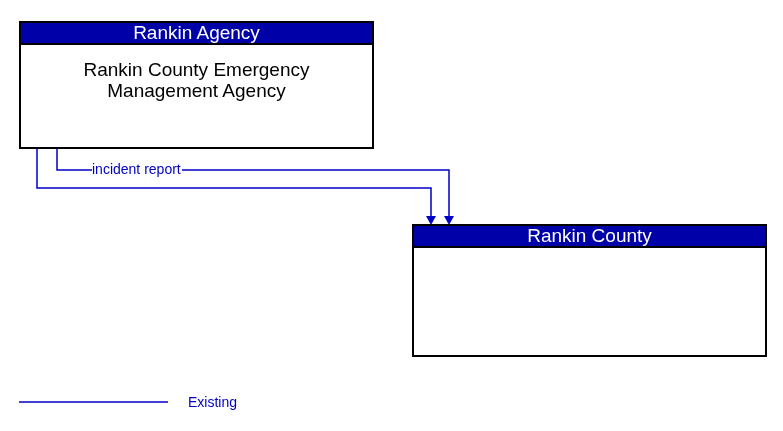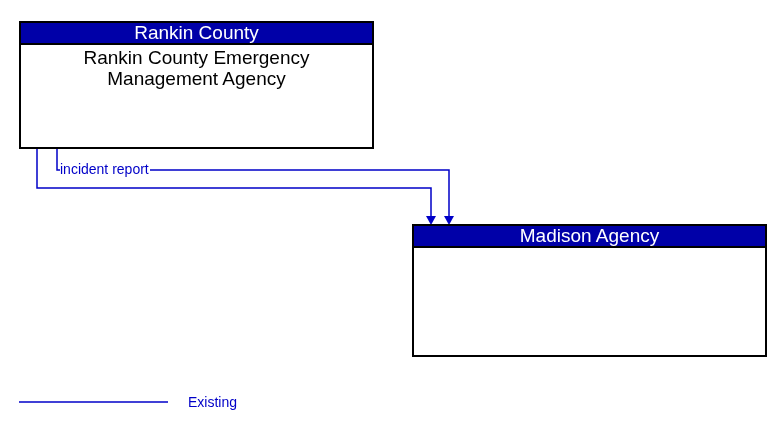--- a/index.html
+++ b/index.html
@@ -51,35 +51,36 @@
     font-size: 19px;
     line-height: 20px;
     height: 22px;
     overflow: hidden;
   }
   .entity-body {
     color: var(--body-text);
     text-align: center;
     font-size: 19px;
     line-height: 21px;
-    padding-top: 2px;
+    padding-top: 14px;
   }
   .entity-body .wrap-narrow {
     display: inline-block;
     max-width: 285px;
   }
 
   .flow-label {
     position: absolute;
     color: var(--flow-line);
     background: var(--background);
     font-size: 14px;
     line-height: 17px;
     white-space: nowrap;
     padding-right: 1px;
+    margin-left: 32px;
   }
   .flow-label.incident { left: 60px; top: 161px; }
   .flow-label.threat { left: 40px; top: 179px; }
 
   .legend-label {
     position: absolute;
     left: 188px; top: 394px;
     color: var(--flow-line);
     font-size: 14px;
     line-height: 17px;
@@ -97,28 +98,28 @@
     <path d="M 57 149 L 57 170 L 449 170 L 449 219"></path>
     <polygon points="444,216 454,216 449,225"></polygon>
 
     <path d="M 37 149 L 37 188 L 431 188 L 431 219"></path>
     <polygon points="426,216 436,216 431,225"></polygon>
 
     <path class="legend-stroke" d="M 19 402 L 168 402"></path>
   </svg>
 
   <div class="entity-box rankin">
-    <div class="entity-header">Rankin County</div>
+    <div class="entity-header">Rankin Agency</div>
     <div class="entity-body">
       <span class="wrap-narrow">Rankin County Emergency Management Agency</span>
     </div>
   </div>
 
   <div class="entity-box madison">
-    <div class="entity-header">Madison Agency</div>
+    <div class="entity-header">Rankin County</div>
   </div>
 
   <span class="flow-label incident">incident report</span>
 
 
   <span class="legend-label">Existing</span>
 
 </div>
 
 </body></html>

